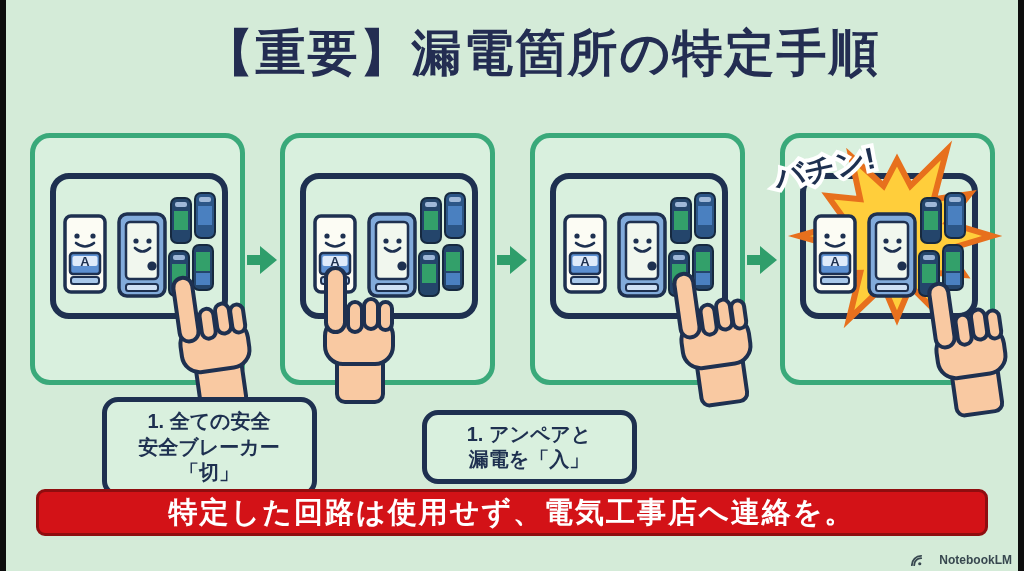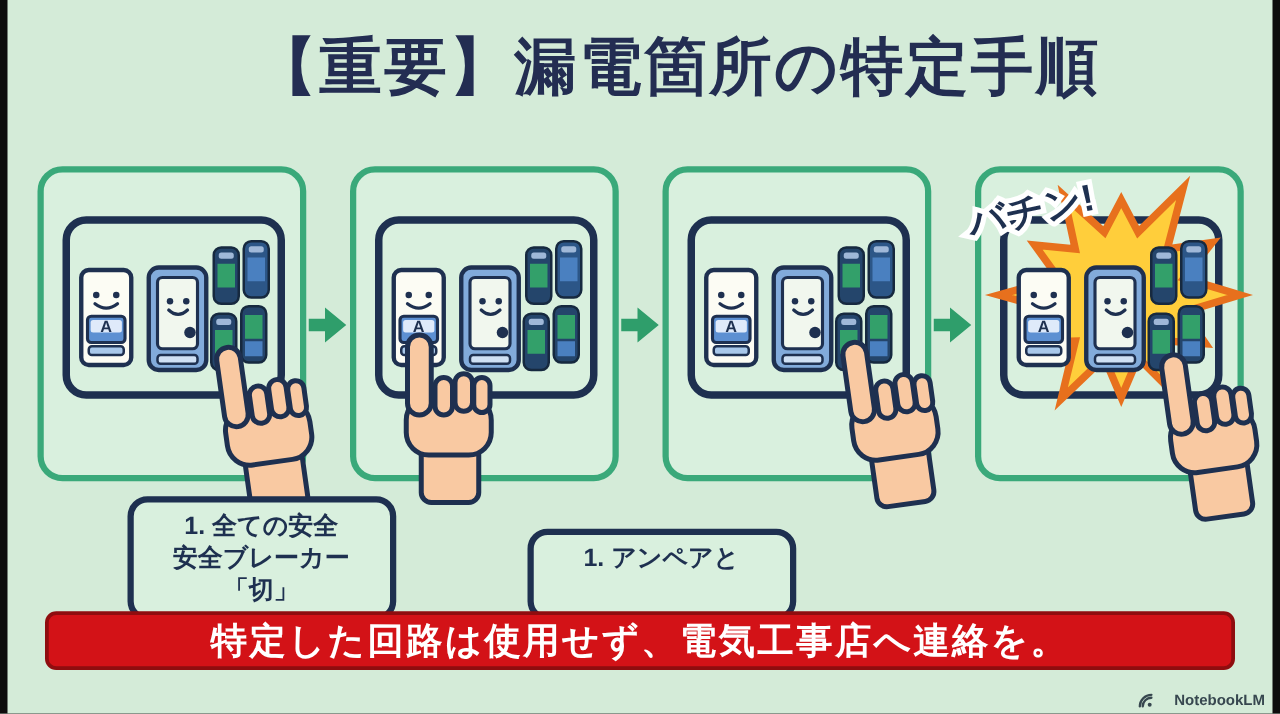--- a/index.html
+++ b/index.html
@@ -32,21 +32,21 @@
   .panel-svg { position:absolute; left:0; top:0; width:205px; height:242px; overflow:visible; }
 
   .arrow-slot {
     flex:none; width:35px; height:252px;
     display:flex; justify-content:center; align-items:flex-start;
   }
   .arrow-slot svg { margin-top:110px; overflow:visible; }
 
   .captions {
     position:absolute; top:397px; left:6px; width:856px;
-    display:flex; justify-content:center; align-items:flex-end;gap:40px;
+    display:flex; justify-content:center; align-items:center;gap:40px;
   }
   .caption {
     flex:none; box-sizing:border-box; width:215px; min-height:74px;
     background:#d9f0de; border:5px solid #1e3050; border-radius:16px;
     color:#1e3050; font-size:20px; font-weight:800; line-height:1.28;
     text-align:center; padding:7px 2px 6px 2px;
   }
   .caption-spacer { flex:none; width:25px; }
 
   .banner {
@@ -198,20 +198,21 @@
   </div>
 
   <div class="captions">
     <div class="caption">
       <div>1. 全ての安全</div>
       <div>安全ブレーカー「切」</div>
     </div>
     <div class="caption-spacer"></div>
     <div class="caption">
       <div>1. アンペアと</div>
+      <div>漏電を「入」</div>
     </div>
     <div class="caption-spacer"></div>
     <div class="caption-spacer"></div>
   </div>
 
   <div class="banner">
     <span>特定した回路は使用せず、電気工事店へ連絡を。</span>
   </div>
 
   <div class="watermark">

